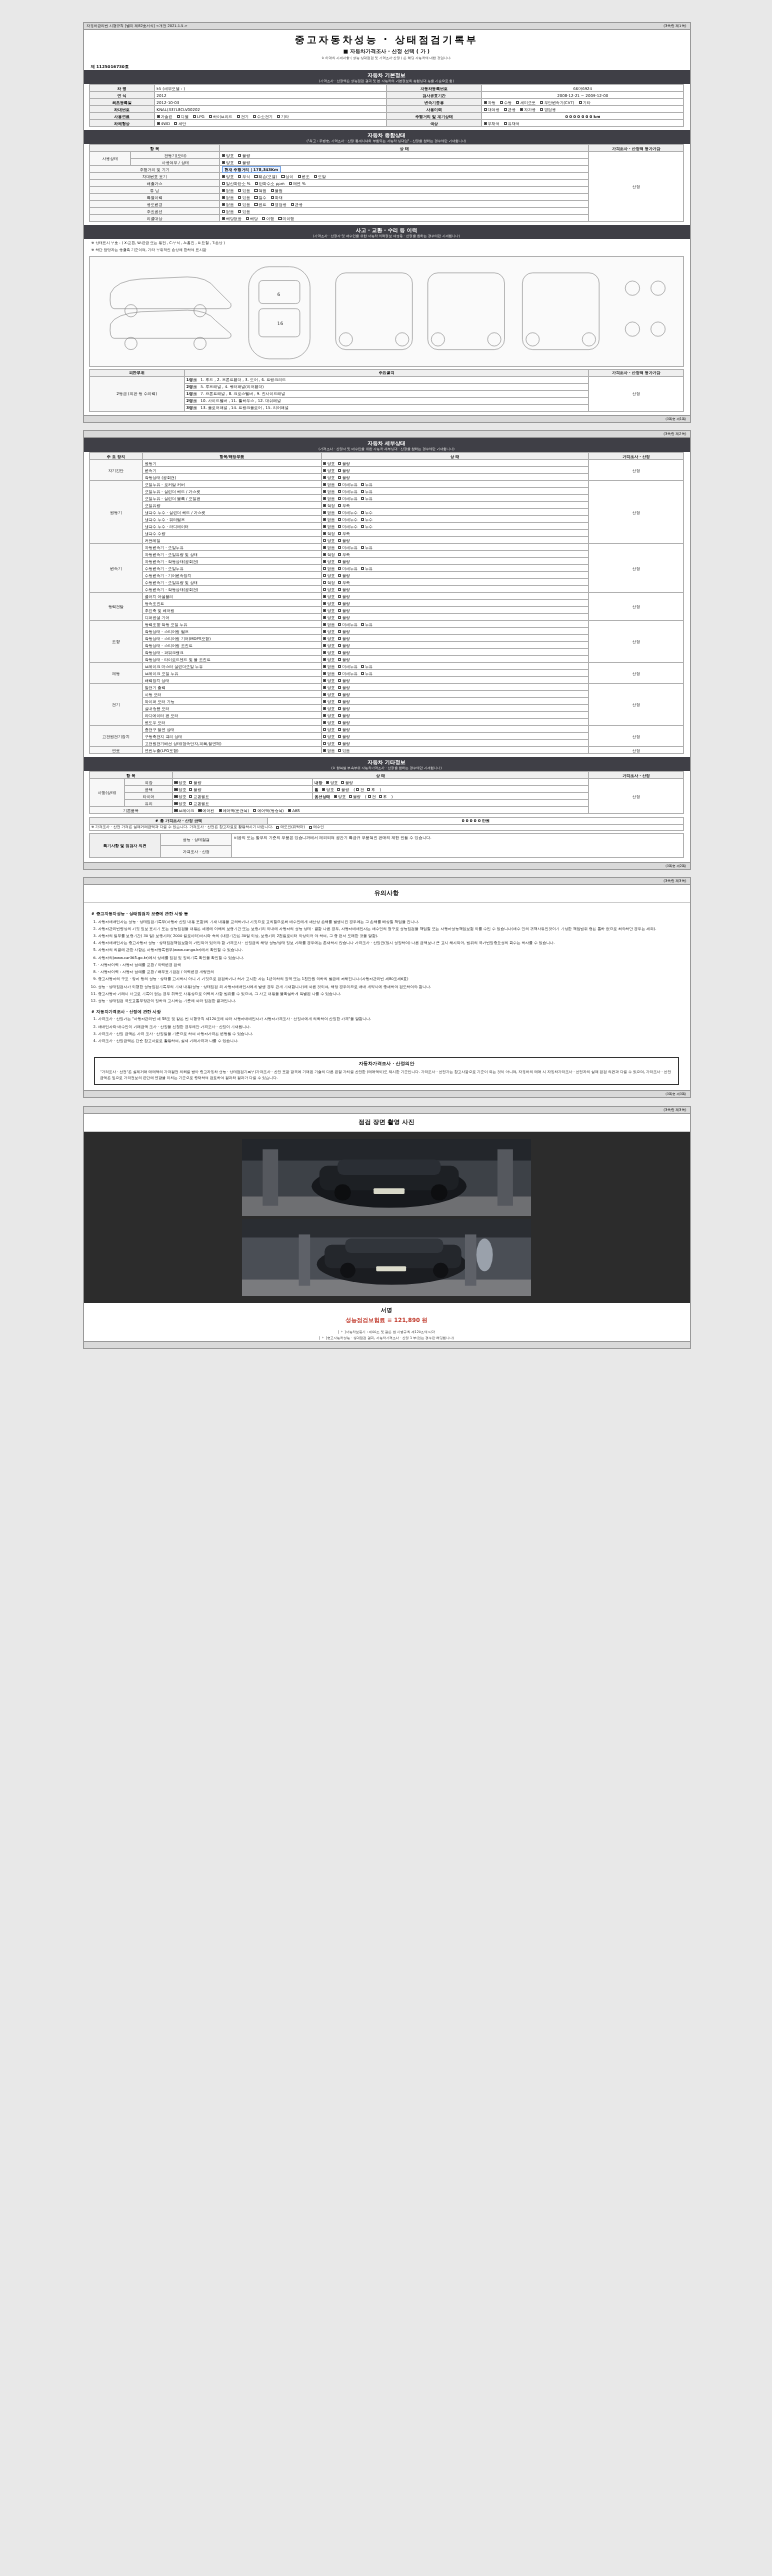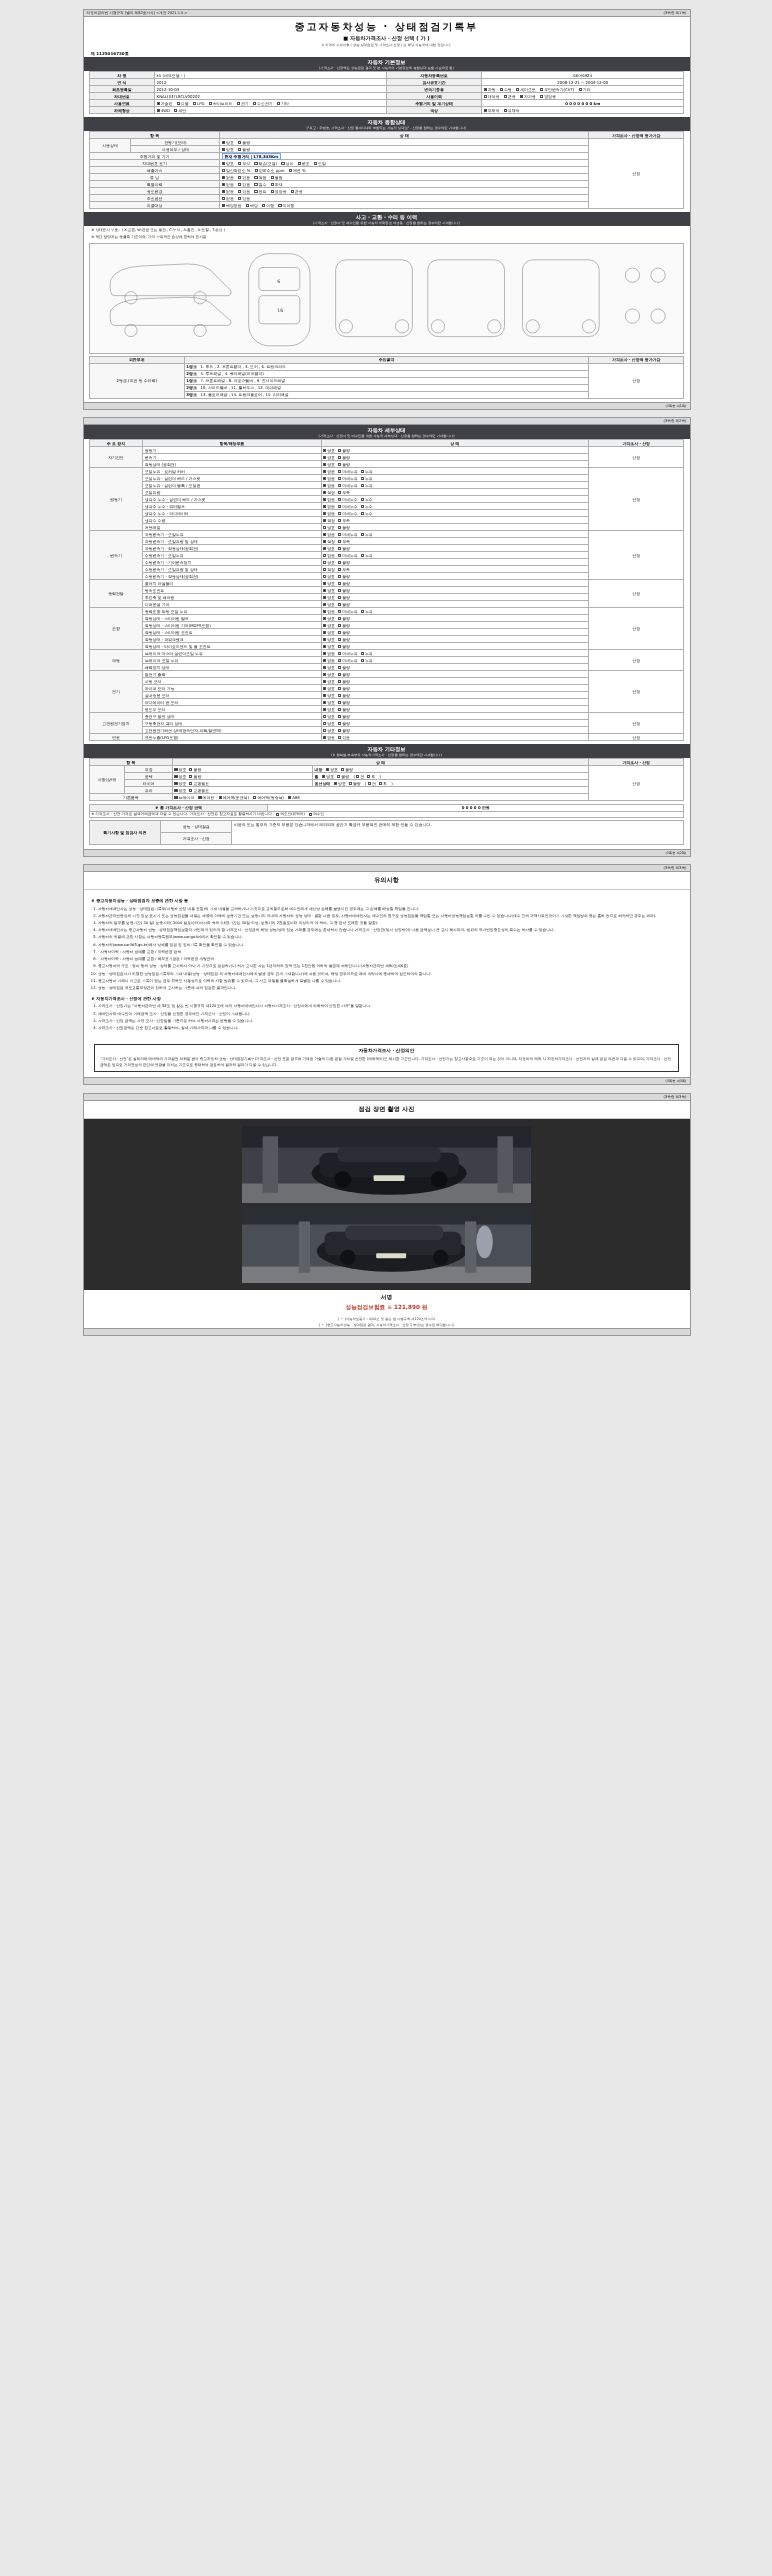--- a/index.html
+++ b/index.html
@@ -11,21 +11,21 @@
     font-size:4.6px; color:#111;
   }
   .page {
     width:608px;
     margin:0 auto;
     background:#fff;
     border:0.5px solid #999;
     position:relative;
   }
   .page + .page { margin-top:7.2px; }
-  .pg1 { margin-top:9px; }
+  .pg1 { margin-top:22px; }
 
   .tiny { font-size:3.6px; }
   .topbar {
     background:#d9d9d9; border-bottom:0.5px solid #999;
     font-size:3.6px; padding:1px 3.1px; display:flex; justify-content:space-between;
   }
   .doc-title {
     text-align:center; font-size:9.8px; font-weight:bold; letter-spacing:2.1px;
     padding:4.1px 0 1px 0;
   }

